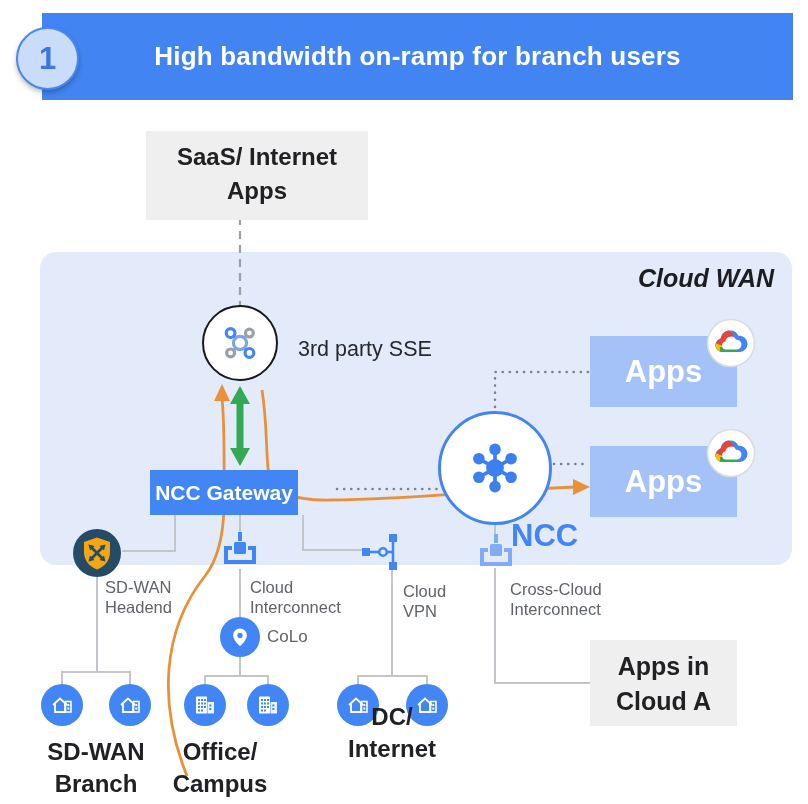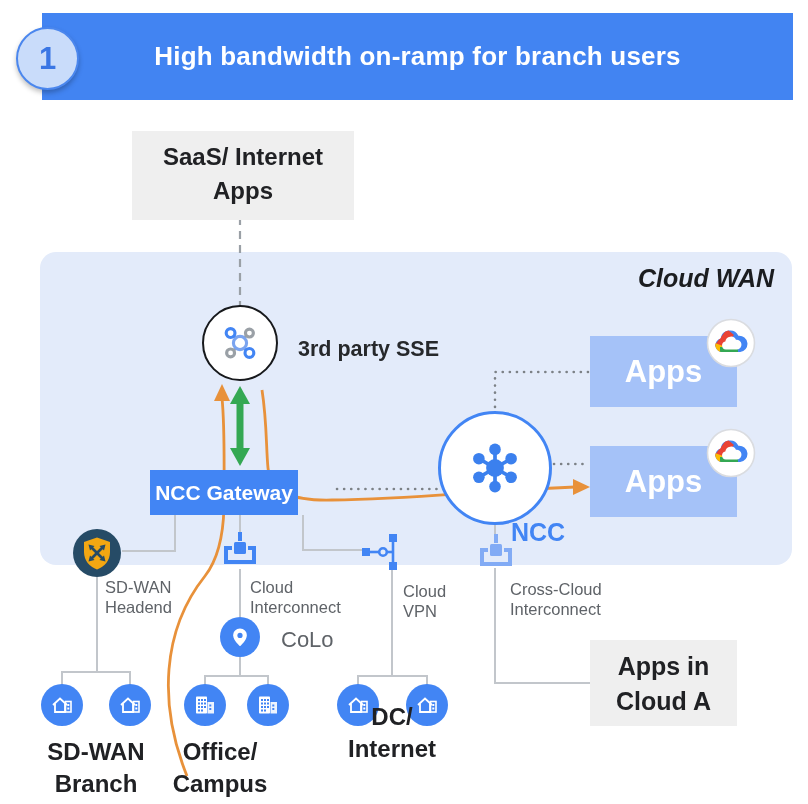--- a/index.html
+++ b/index.html
@@ -10,48 +10,48 @@
   .banner{left:42px;top:13px;width:751px;height:87px;background:#4284F2;z-index:3;
           display:flex;align-items:center;justify-content:center;}
   .banner-title{color:#fff;font-size:26px;font-weight:bold;letter-spacing:.2px;}
   .step-circle{left:16px;top:27px;width:59px;height:59px;border-radius:50%;
           background:#C9DCFA;border:2px solid #4B87EE;z-index:4;
           display:flex;align-items:center;justify-content:center;
           box-shadow:0 3px 5px rgba(0,0,0,.25);}
   .step-circle span{color:#3A76E4;font-size:31px;font-weight:bold;}
   
   .graybox{background:#EFEFEF;text-align:center;z-index:2;}
-  .saas{left:132px;top:131px;width:222px;height:89px;padding-top:9px;box-sizing:border-box;}
+  .saas{left:146px;top:131px;width:222px;height:89px;padding-top:9px;box-sizing:border-box;}
   .saas div{font-size:24px;font-weight:bold;line-height:34px;}
   .panel{left:40px;top:252px;width:752px;height:313px;background:#E3EBFA;border-radius:16px;z-index:0;}
   .wan-label{right:34px;top:264px;font-size:25px;font-weight:bold;font-style:italic;z-index:2;color:#1B1D20;margin-left:28px;}
   .sse-circle{left:202px;top:305px;width:76px;height:76px;border-radius:50%;background:#fff;
           border:2.5px solid #17191C;z-index:2;display:flex;align-items:center;justify-content:center;box-sizing:border-box;}
-  .sse-label{left:298px;top:337px;font-size:21.5px;font-weight:bold;z-index:2;color:#26282B;}
+  .sse-label{left:298px;top:337px;font-size:21.5px;font-weight:normal;z-index:2;color:#26282B;}
   .gateway{left:150px;top:470px;width:148px;height:45px;background:#4285F4;z-index:2;
           display:flex;align-items:center;justify-content:center;}
   .gateway span{color:#fff;font-size:21px;font-weight:bold;}
   .ncc-circle{left:438px;top:411px;width:114px;height:114px;border-radius:50%;background:#fff;
           border:3px solid #4285F4;z-index:2;display:flex;align-items:center;justify-content:center;box-sizing:border-box;}
-  .ncc-label{left:511px;top:518px;font-size:25px;font-weight:bold;color:#4285F4;z-index:2;}
+  .ncc-label{left:511px;top:518px;font-size:31px;font-weight:bold;color:#4285F4;z-index:2;}
   .appsbox{width:147px;height:71px;background:#A5C2F8;z-index:2;
           display:flex;align-items:center;justify-content:center;}
   .appsbox span{color:#fff;font-size:31px;font-weight:bold;}
   .apps1{left:590px;top:336px;}
   .apps2{left:590px;top:446px;}
   .gcp{width:50px;height:50px;z-index:3;}
   .gcp1{left:706px;top:318px;} .gcp2{left:706px;top:428px;}
   .apps-a{left:590px;top:640px;width:147px;height:86px;padding-top:9px;box-sizing:border-box;}
   .apps-a div{font-size:25px;font-weight:bold;line-height:35px;}
   
   .icon{z-index:2;}
   .conn-label{font-size:16.5px;line-height:20px;color:#5F6368;z-index:2;}
   .colo-circle{left:220px;top:617px;width:40px;height:40px;border-radius:50%;background:#4285F4;z-index:2;
           display:flex;align-items:center;justify-content:center;}
-  .colo-label{left:281px;top:627px;font-size:22px;color:#5F6368;z-index:2;}
+  .colo-label{left:267px;top:627px;font-size:17px;color:#5F6368;z-index:2;}
   .site-circle{width:42px;height:42px;border-radius:50%;background:#4285F4;z-index:2;
           display:flex;align-items:center;justify-content:center;}
   .site-label{width:150px;text-align:center;font-size:24px;font-weight:bold;line-height:32px;z-index:2;}
   svg.lines{position:absolute;left:0;top:0;z-index:1;}
 </style>
 </head>
 <body>
 
 <div class="canvas">
 

